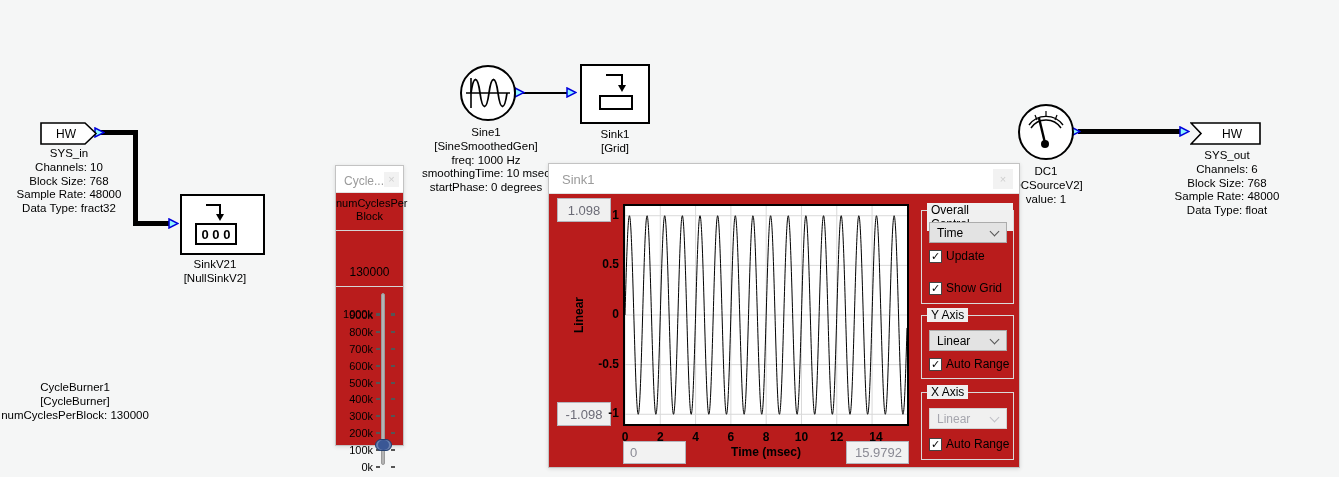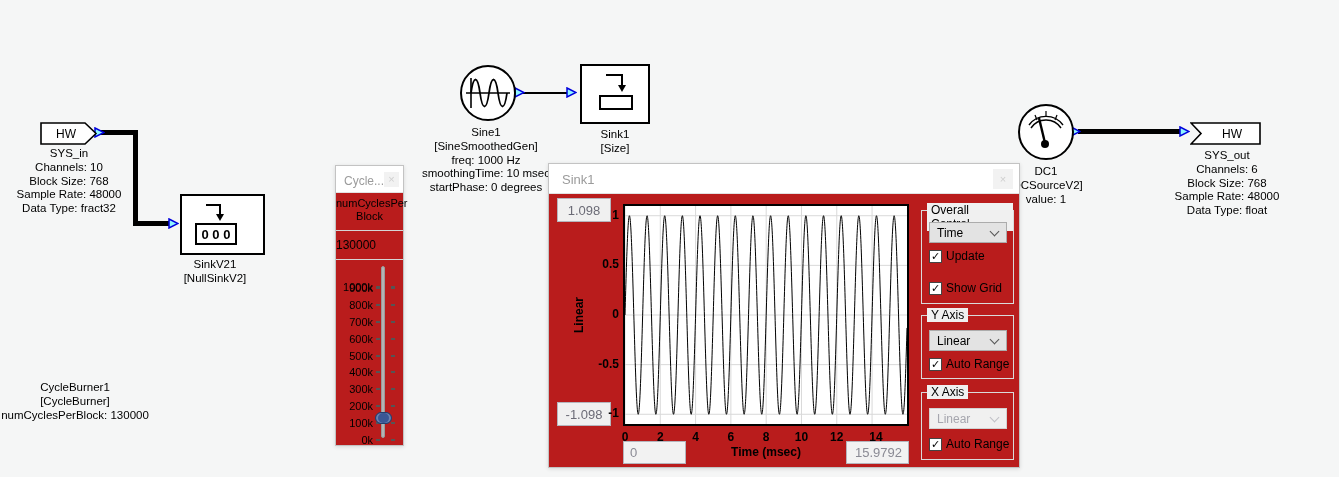--- a/index.html
+++ b/index.html
@@ -23,21 +23,21 @@
   .win { position:absolute; background:#b91c1c; border:1px solid #c3c3c3; box-shadow:0 1px 4px rgba(0,0,0,.12); }
   .titlebar { position:relative; background:#ffffff; border-bottom:1px solid #e2e2e2; }
   .title-text { font-size:13px; color:#9b9b9b; }
   .close-btn { position:absolute; display:flex; align-items:center; justify-content:center;
                background:#f2f2f2; color:#cfcfcf; font-size:11px; cursor:default; }
 
   
   #slider-win { left:335px; top:165px; width:69px; height:281px; }
   #slider-win .titlebar { height:27px; line-height:27px; padding-left:8px; }
   .sl-param { text-align:center; font-size:11px; line-height:13px; padding:4px 0 7px; border-bottom:1px solid #d5d5d5; color:#000; }
-  .sl-value { text-align:left; font-size:12px; padding:7px 0; border-bottom:1px solid #d5d5d5; color:#000; }
+  .sl-value { text-align:center; font-size:12px; padding:7px 0; border-bottom:1px solid #d5d5d5; color:#000;margin-top:27px; }
   #slider-area { position:relative; height:187px; }
   .sl-row { position:absolute; left:0; width:100%; height:12px; font-size:11px; color:#000; }
   .sl-row .lab { position:absolute; left:0; top:0; width:37px; text-align:right; }
   .sl-tick { position:absolute; width:4px; height:2px; background:#555; top:5px; }
   #sl-track { position:absolute; left:45px; top:6px; width:4px; height:172px; background:#b4b4b4;
               border-radius:2px; border:1px solid #9a9a9a; }
   #sl-thumb { position:absolute; left:39px; width:17px; height:12px; border-radius:6px;
               background:#3a5795; border:1px solid #223f6e; box-shadow:inset 2px 0 0 rgba(255,255,255,.25), inset -2px 0 0 rgba(255,255,255,.25); }
 
   
@@ -143,21 +143,21 @@
 
   <div class="rect-blk" style="left:580px;top:64px;width:70px;height:60px;">
     <svg width="66" height="56" viewBox="0 0 66 56">
       <path d="M24 9 H40 V19" fill="none" stroke="#000" stroke-width="2"></path>
       <polygon points="36,19 44,19 40,26" fill="#000"></polygon>
       <rect x="18" y="30" width="32" height="13" fill="#fff" stroke="#000" stroke-width="2"></rect>
     </svg>
   </div>
   <div class="blk-label" style="left:530px;top:128px;">
     <div>Sink1</div>
-    <div>[Size]</div>
+    <div>[Grid]</div>
   </div>
 
   <div class="circle-blk" style="left:1018px;top:104px;">
     <svg width="52" height="52" viewBox="0 0 52 52">
       <path d="M9 19 A 21 21 0 0 1 43 19" fill="none" stroke="#000" stroke-width="1.4"></path>
       <path d="M11 22 A 18 18 0 0 1 41 22" fill="none" stroke="#000" stroke-width="1.4"></path>
       <line x1="26" y1="5" x2="26" y2="11" stroke="#000" stroke-width="1.2"></line>
       <line x1="15" y1="9" x2="17" y2="14" stroke="#000" stroke-width="1.2"></line>
       <line x1="37" y1="9" x2="35" y2="14" stroke="#000" stroke-width="1.2"></line>
       <line x1="25" y1="37" x2="19" y2="12" stroke="#000" stroke-width="2.4"></line>

